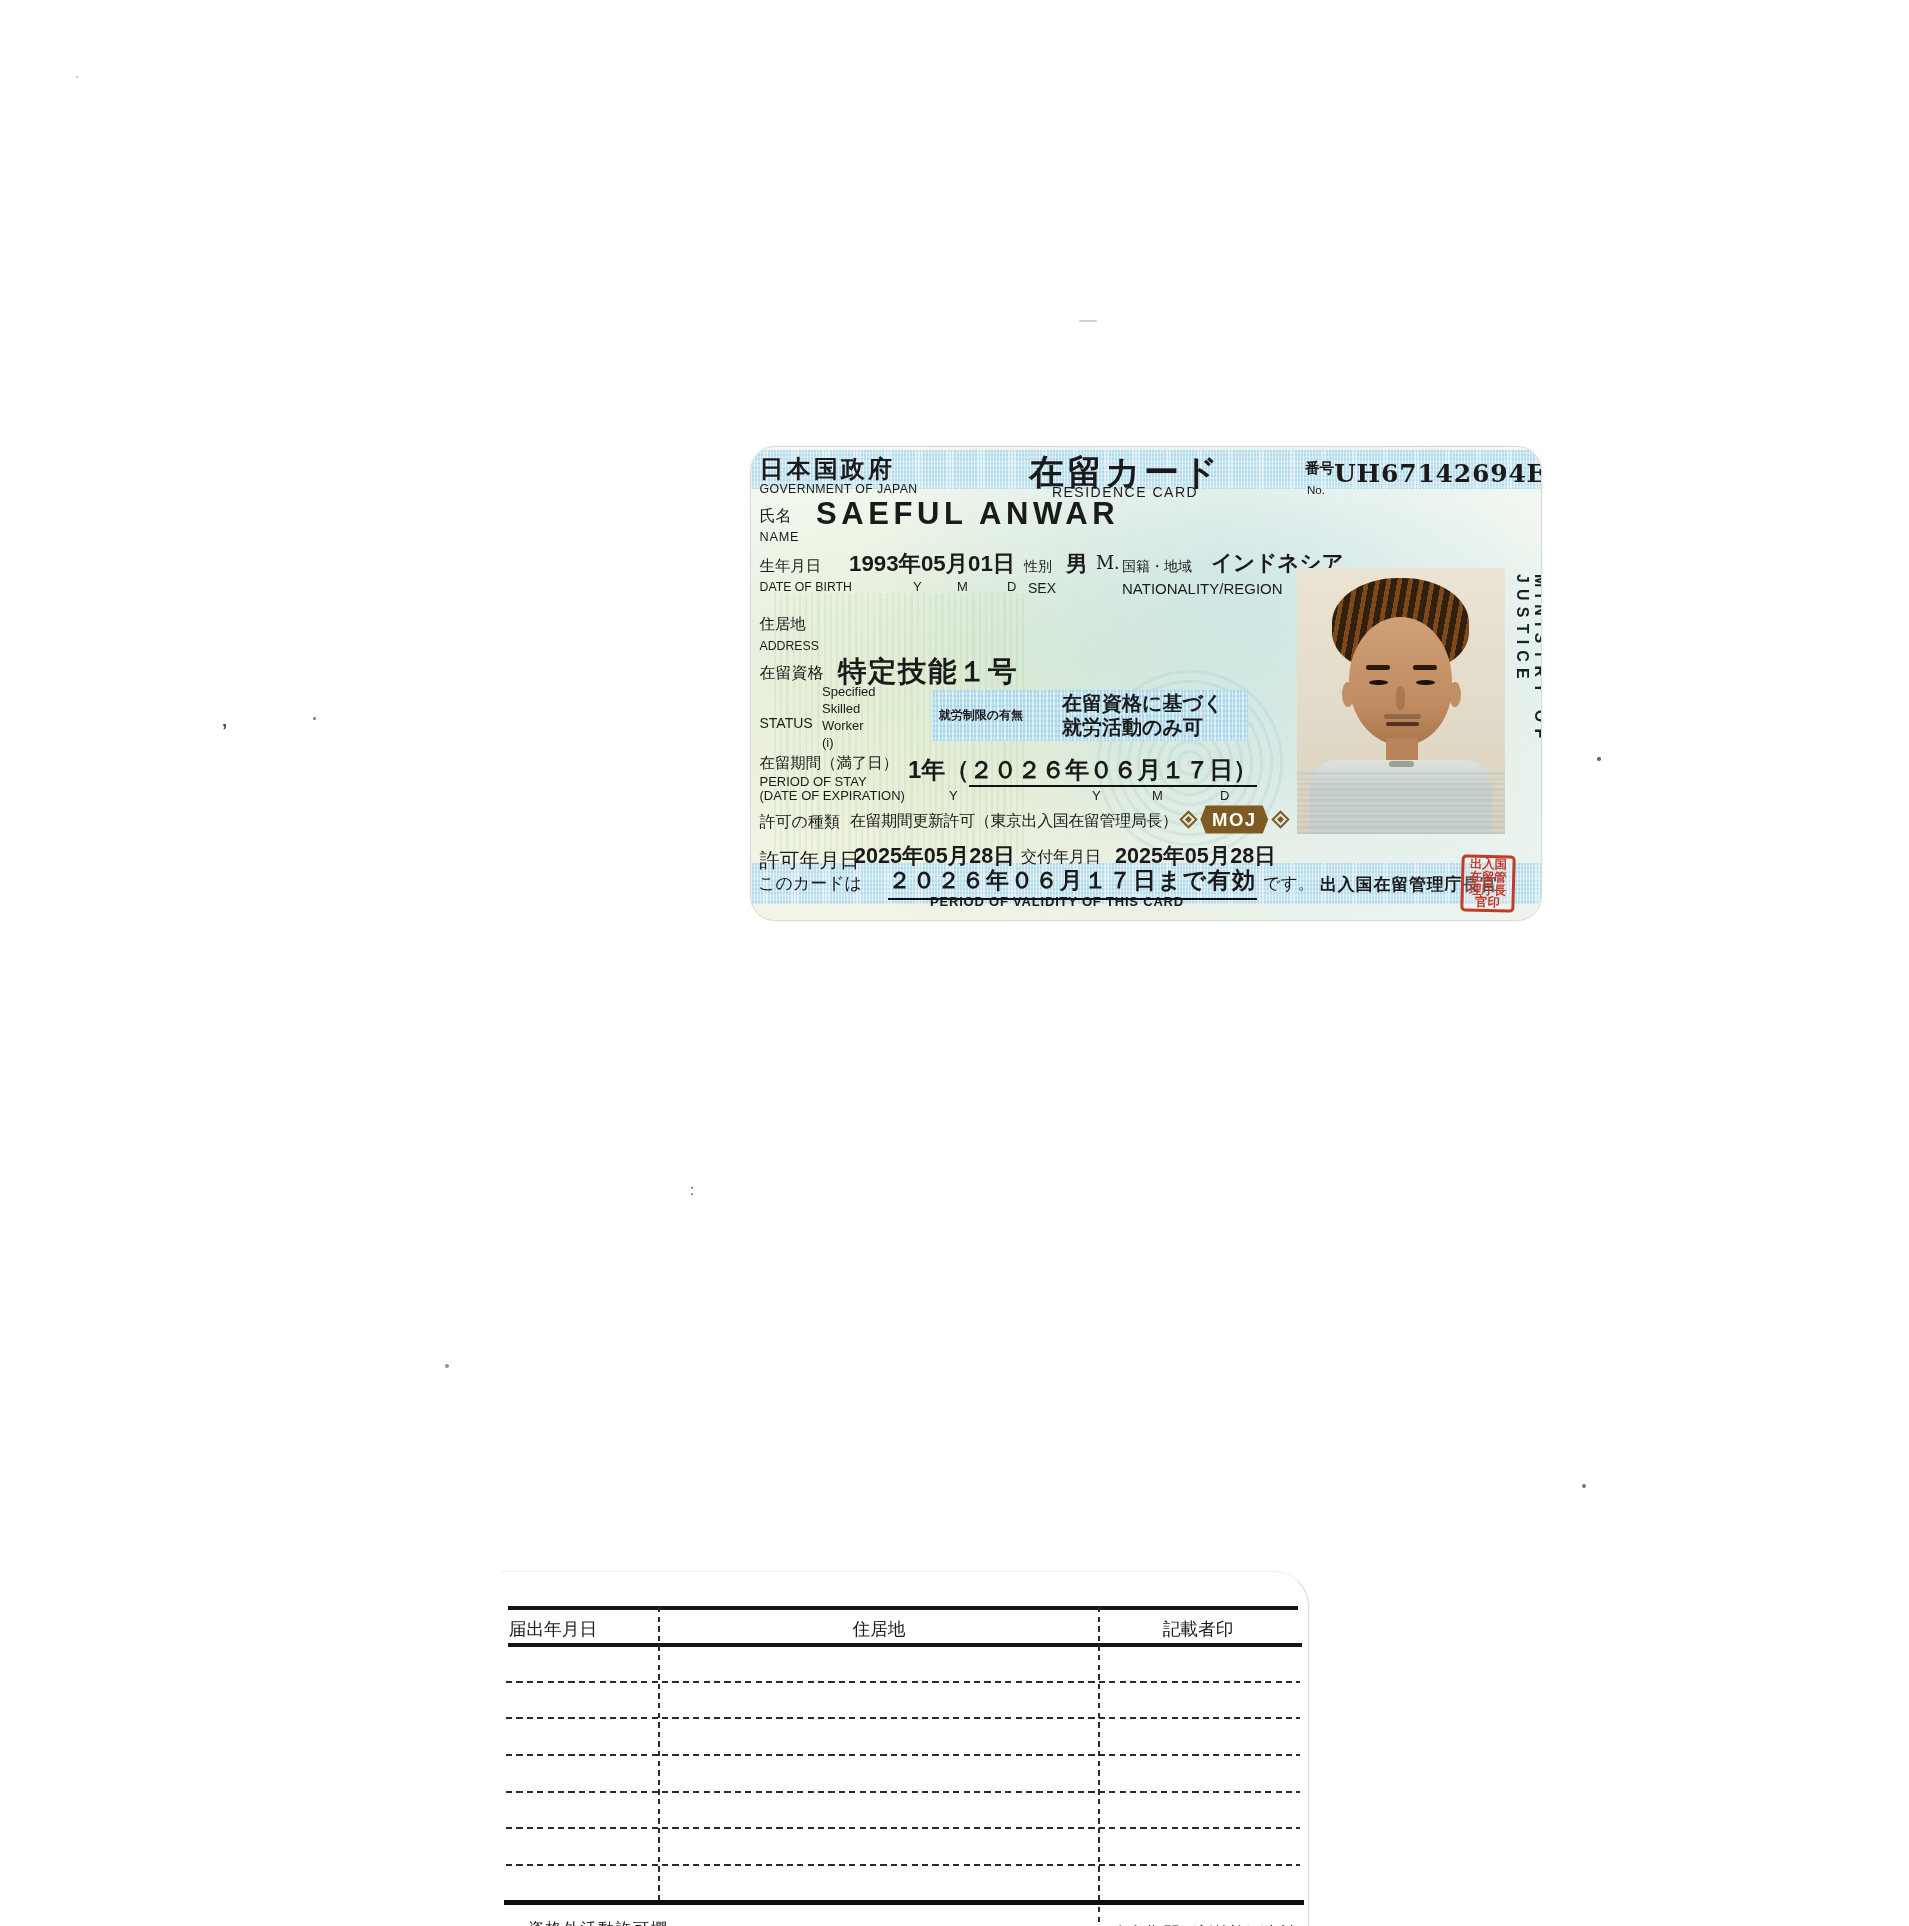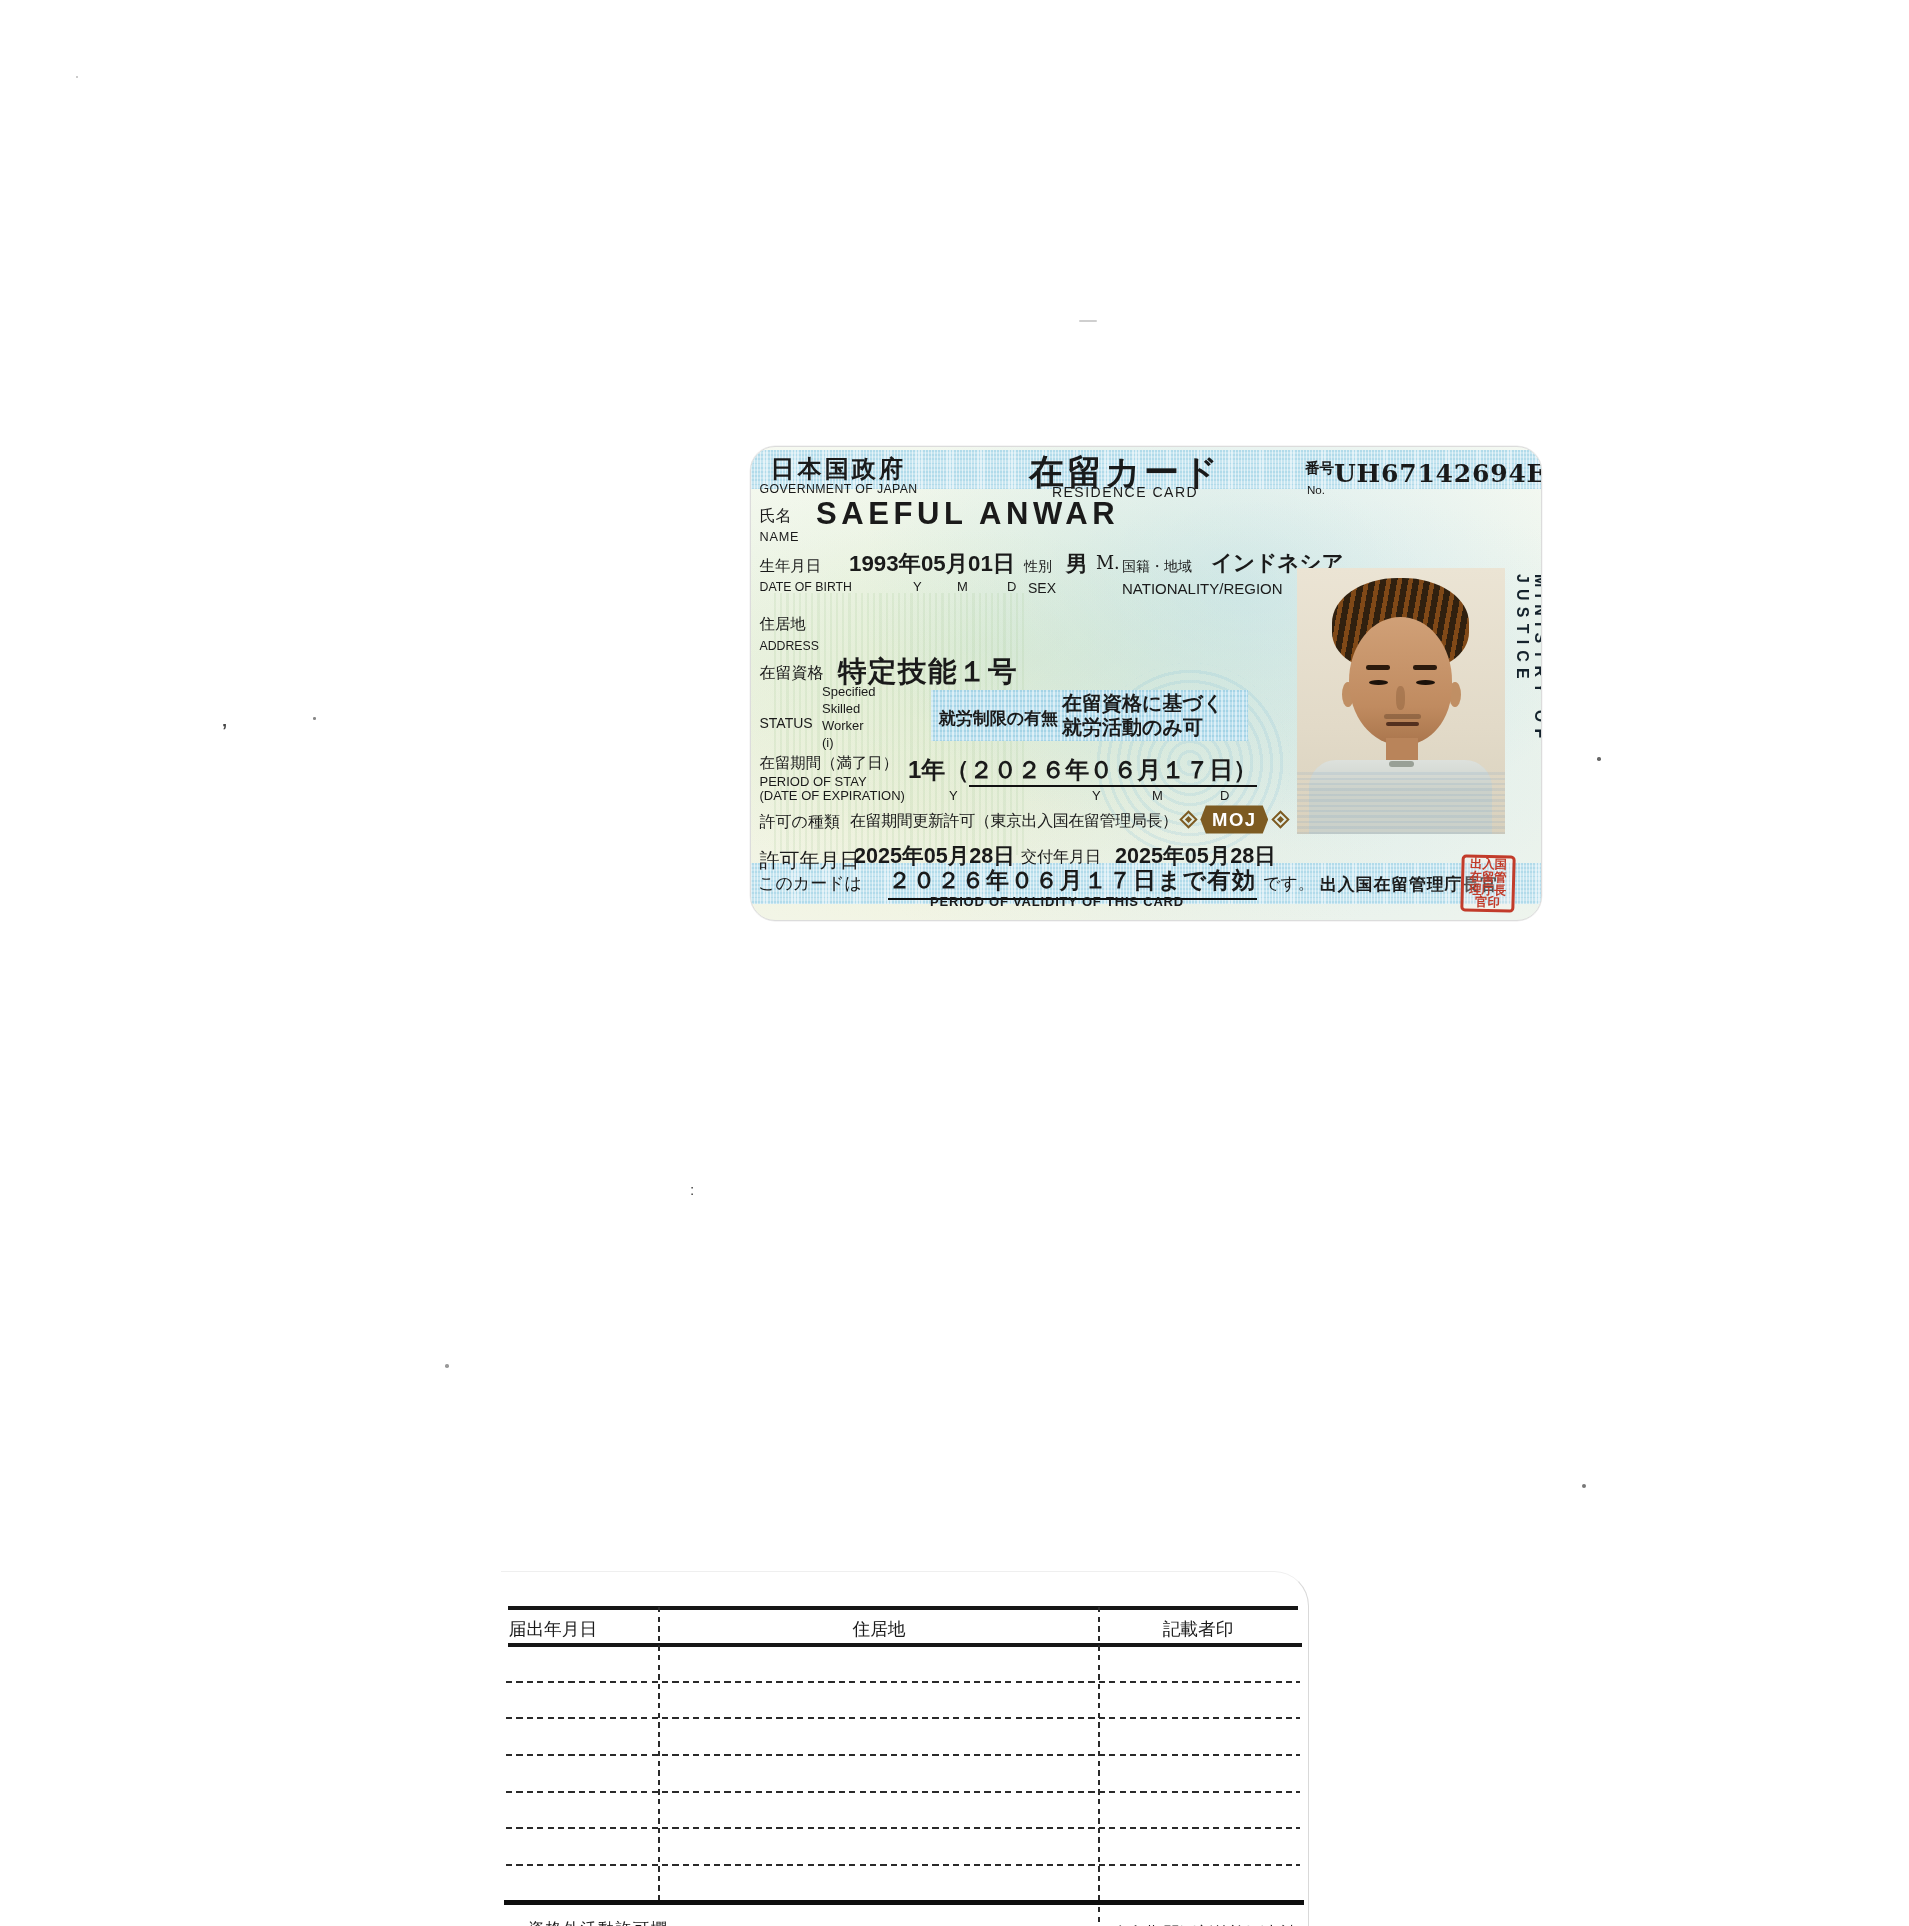--- a/index.html
+++ b/index.html
@@ -35,21 +35,21 @@
     border-radius:50%;
   }
   .band {
     background-color:#c6e5f0;
     background-image:
       repeating-linear-gradient(90deg, rgba(255,255,255,.55) 0 1.2px, transparent 1.2px 3.1px),
       repeating-linear-gradient(180deg, rgba(130,195,220,.30) 0 1.9px, transparent 1.9px 4.2px);
   }
   #header-band { left:0; top:3.1px; width:792px; height:39px; }
   #validity-band { left:0; top:416px; width:792px; height:41px; }
-  #gov-jp      { left:8.5px;  top:6.2px;  font-size:24px; font-weight:bold; letter-spacing:3.1px;padding-left:11px; }
+  #gov-jp      { left:8.5px;  top:6.2px;  font-size:24px; font-weight:bold; letter-spacing:3.1px; }
   #gov-en      { left:8.5px;  top:35px;  font-size:12.3px; letter-spacing:0.4px; }
   #title-jp    { left:239px; top:2.3px;   width:270px; text-align:center; font-size:35px; font-weight:bold; letter-spacing:3.1px; }
   #title-en    { left:239px; top:37px;  width:270px; text-align:center; font-size:14px; letter-spacing:1.5px; }
   #num-label   { left:554px; top:11.6px; font-size:14.6px; font-weight:bold; }
   #num-no      { left:556px; top:36px; font-size:11.6px; }
   #num-val     { left:583px; top:11.6px; font-size:25px; font-weight:bold; letter-spacing:0.8px; }
 
   #name-label  { left:8.5px;  top:59px; font-size:16px; }
   #name-en     { left:8.5px;  top:83px; font-size:12.7px; letter-spacing:0.8px; }
   #name-val    { left:65px; top:49px; font-size:31px; font-weight:bold; letter-spacing:4.6px; }
@@ -77,21 +77,21 @@
   #status-en   { left:8.5px;  top:240px; font-size:14px;margin-top:28px; }
   #status-en2  { left:71px; top:236px; font-size:13px; line-height:17px; }
 
   #workbox {
     left:180px; top:243px; width:317px; height:51px;
     background-color:#b9dfee;
     background-image:
       repeating-linear-gradient(90deg, rgba(255,255,255,.5) 0 1.5px, transparent 1.5px 3.5px),
       repeating-linear-gradient(180deg, rgba(125,190,215,.35) 0 2.3px, transparent 2.3px 5px);
   }
-  #work-label  { left:7.7px;  top:17px; font-size:17px; font-weight:600; }
+  #work-label  { left:7.7px;  top:17px; font-size:12px; font-weight:600; }
   #work-val    { left:131px; top:0.8px;  font-size:20px; font-weight:bold; line-height:24px; }
 
   #period-label{ left:8.5px;  top:306px; font-size:15.4px; }
   #period-en1  { left:8.5px;  top:327px; font-size:13px; }
   #period-en2  { left:8.5px;  top:341px; font-size:13px; }
   #period-val  { left:157px; top:307px; font-size:24px; font-weight:bold; }
   .u-line      { border-bottom:2.3px solid #111; padding-bottom:1.5px; }
   #pv-y1       { left:198px;  top:341px; font-size:13px; }
   #pv-y2       { left:341px;  top:341px; font-size:13px; }
   #pv-m        { left:401px; top:341px; font-size:13px; }

